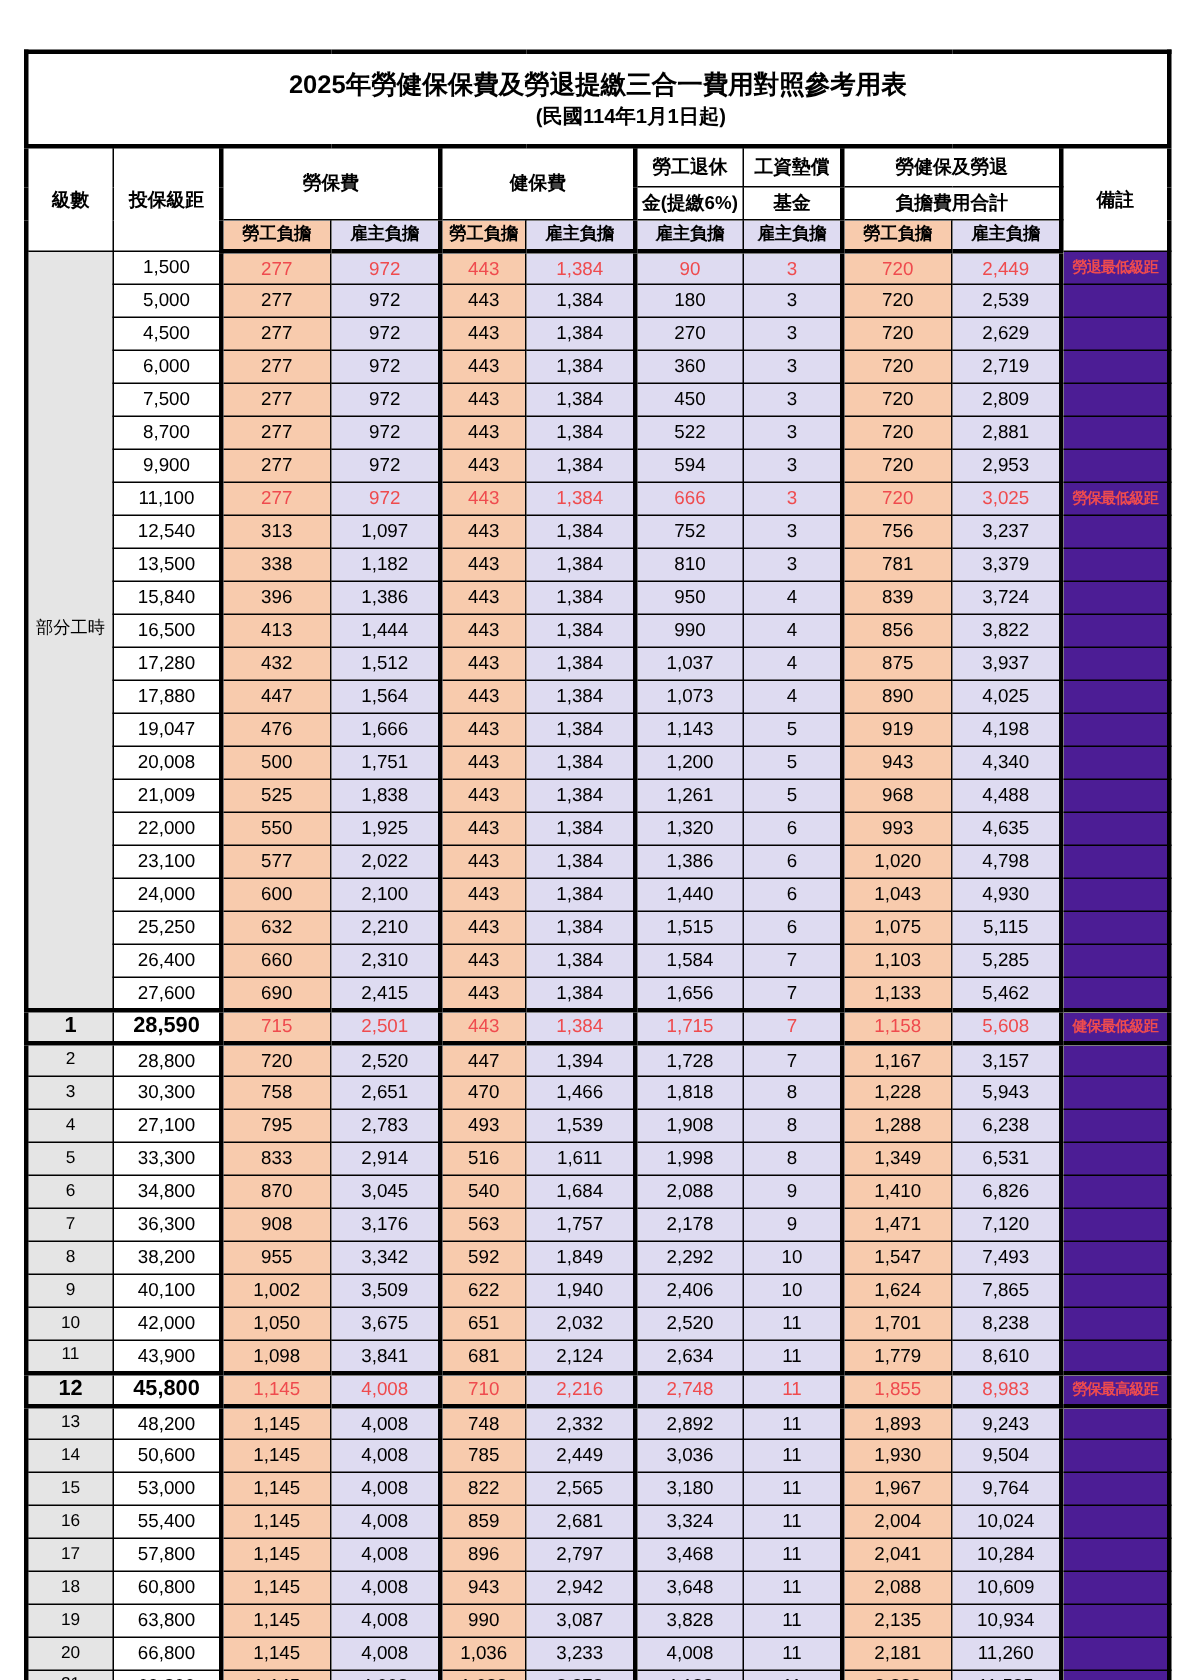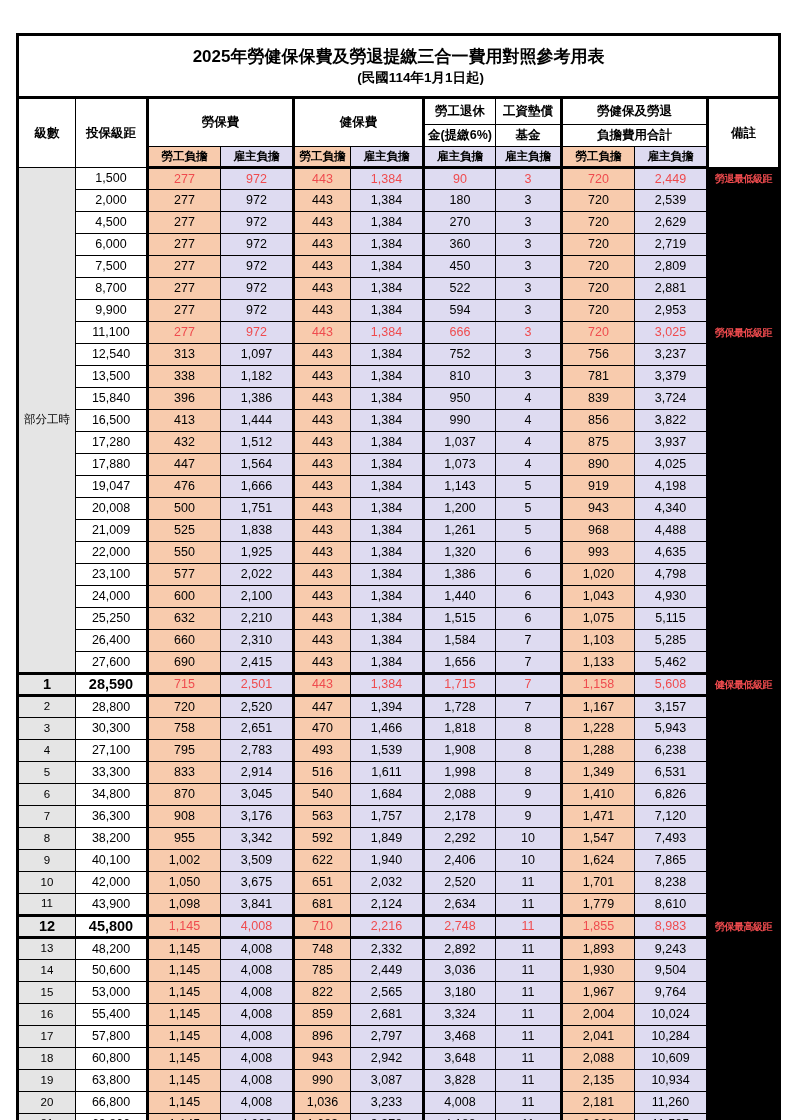--- a/index.html
+++ b/index.html
@@ -31,21 +31,21 @@
   .bl{border-left-width:3px !important;}
   tbody tr{height:22px;}
   tbody tr.thick-row td{border-top-width:3px;border-bottom-width:3px;}
   td.level-cell{font-size:11.5px;background:#e5e5e5;}
   td.bracket-cell{font-size:12.5px;background:#fff;margin-top:40px;}
   td.c-emp{background:var(--emp-bg);}
   td.c-er{background:var(--er-bg);}
   td.red{color:var(--red);}
   td.em{font-size:14.5px;font-weight:700;}
   td.remark-cell{font-size:10px;font-weight:700;color:var(--red);
-                 letter-spacing:-0.5px;padding:0 1px;background:#000000;}
+                 letter-spacing:-0.5px;padding:0 1px;background:#4c1d95;}
 </style>
 </head>
 <body>
 
 <div class="page">
   <table class="fee">
     <colgroup>
       <col class="c-level">
         <col class="c-bracket">
       <col class="c3">
@@ -99,21 +99,21 @@
           <td class="c-er red">972</td>
           <td class="c-emp bl red">443</td>
           <td class="c-er red">1,384</td>
           <td class="c-er bl red">90</td>
           <td class="c-er red">3</td>
           <td class="c-emp bl red">720</td>
           <td class="c-er red">2,449</td>
           <td class="remark-cell bl">勞退最低級距</td>
         </tr>
         <tr>
-          <td class="bracket-cell">2,000</td>
+          <td class="bracket-cell">5,000</td>
           <td class="c-emp bl">277</td>
           <td class="c-er">972</td>
           <td class="c-emp bl">443</td>
           <td class="c-er">1,384</td>
           <td class="c-er bl">180</td>
           <td class="c-er">3</td>
           <td class="c-emp bl">720</td>
           <td class="c-er">2,539</td>
           <td class="remark-cell bl"></td>
         </tr>

